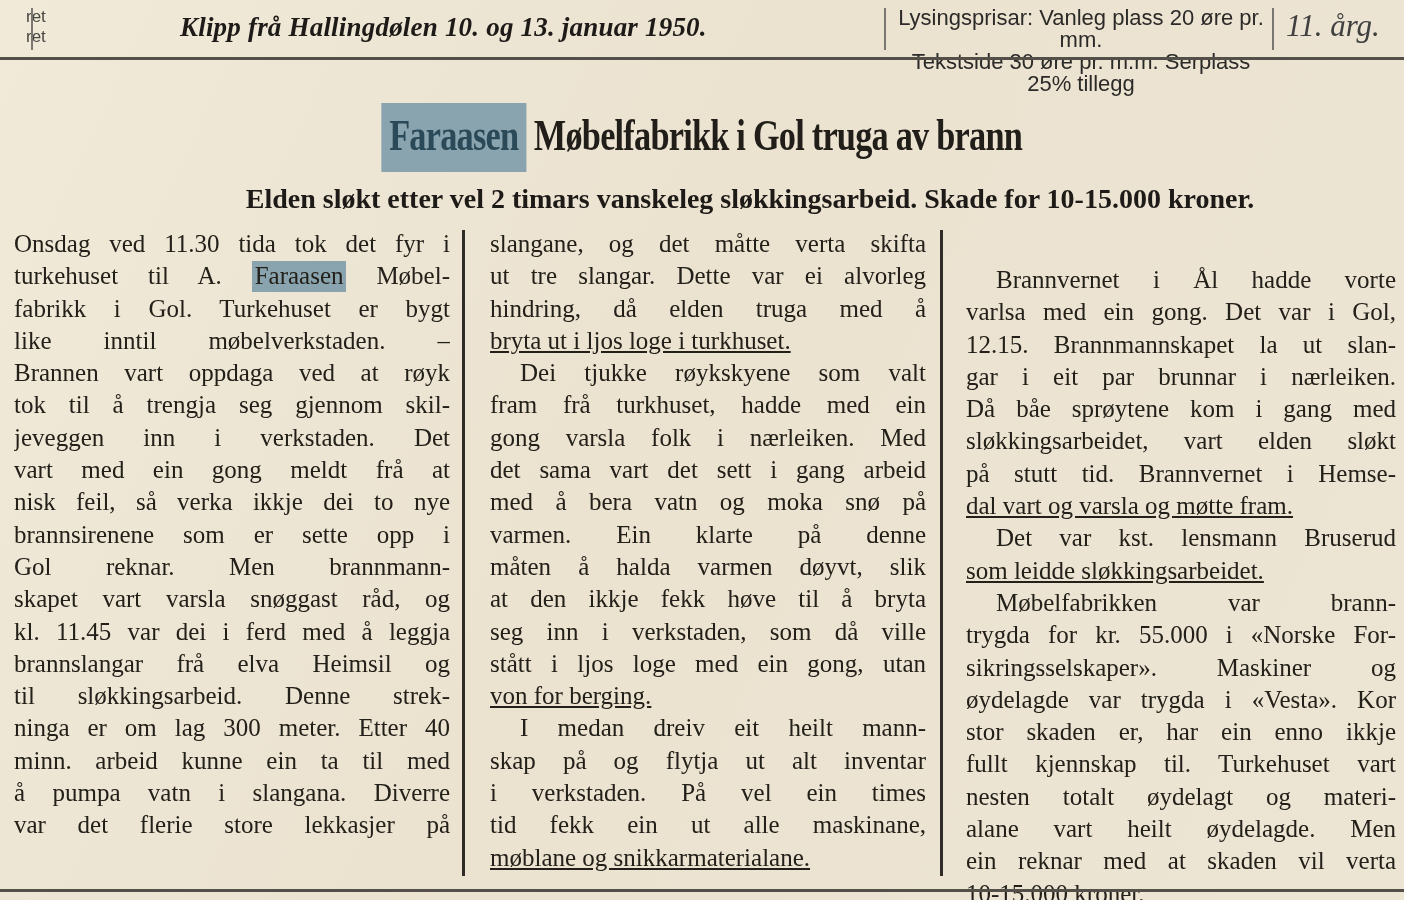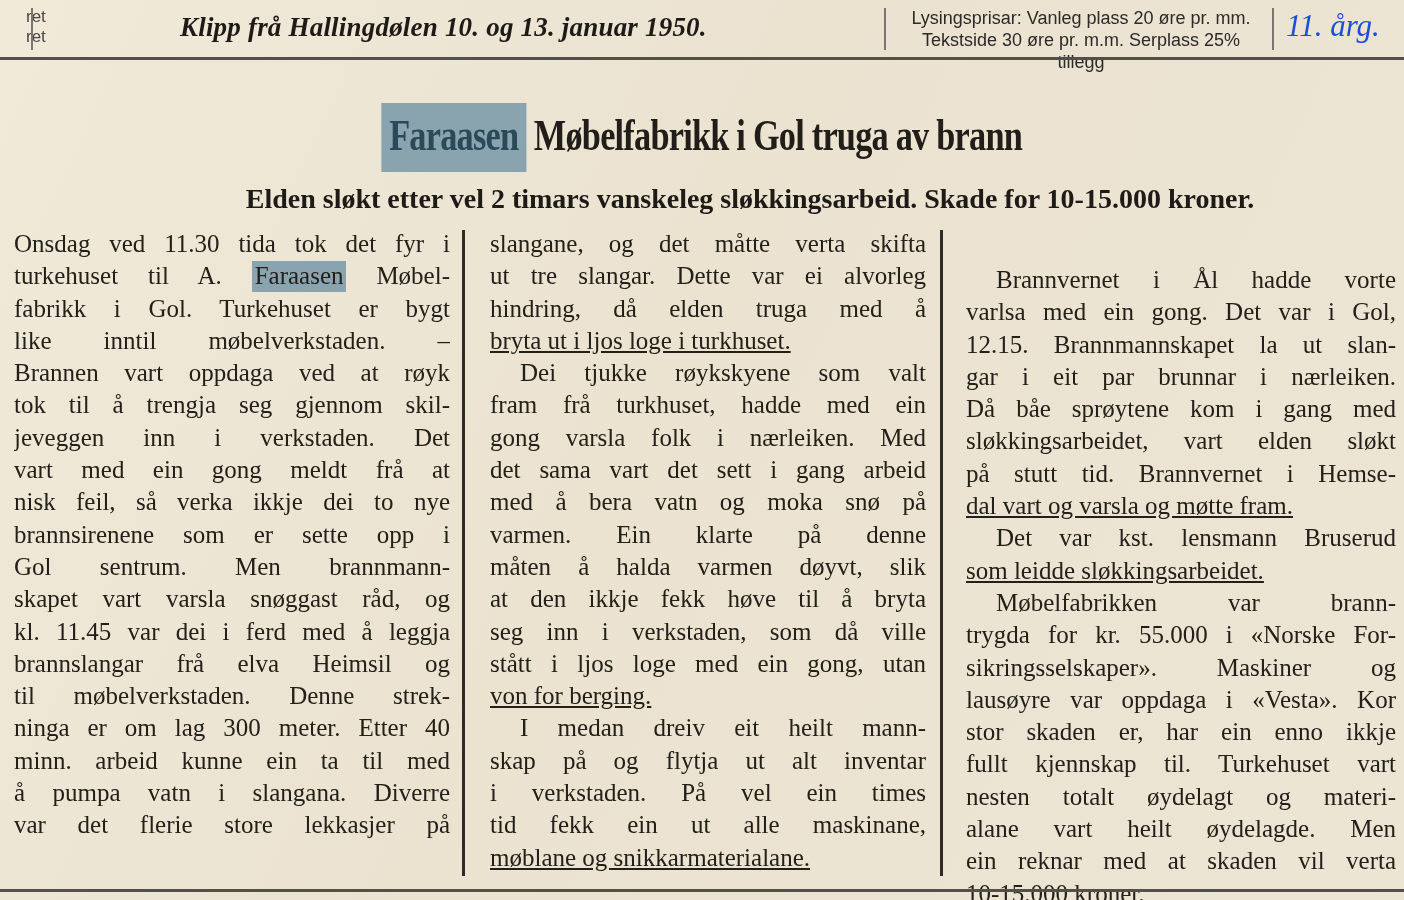--- a/index.html
+++ b/index.html
@@ -12,22 +12,22 @@
   .header{position:absolute;top:0;left:0;width:100%;height:57px;}
   .fragment{position:absolute;top:7px;left:2px;font-family:"Liberation Sans",sans-serif;
     font-size:17px;line-height:20px;color:#4a4844;margin-left:24px;}
   .vdiv{position:absolute;width:2px;background:#7a7772;}
   #vd1{left:31px;top:8px;height:42px;}
   #vd2{left:884px;top:8px;height:42px;}
   #vd3{left:1272px;top:8px;height:42px;}
   .masthead{position:absolute;left:168px;top:12px;font-weight:bold;font-style:italic;
     font-size:27px;letter-spacing:.2px;color:#1d1a17;margin-left:12px;}
   .pricing{position:absolute;left:898px;top:7px;width:366px;text-align:center;
-    font-family:"Liberation Sans",sans-serif;font-size:18px;line-height:22px;color:#2b2a28;}
-  .volume{position:absolute;left:1286px;top:8px;font-style:italic;font-size:31px;color:#1d4ed8;}
+    font-family:"Liberation Sans",sans-serif;font-size:22px;line-height:22px;color:#2b2a28;}
+  .volume{position:absolute;left:1286px;top:8px;font-style:italic;font-size:31px;color:#404040;}
   .hrule{position:absolute;left:0;width:100%;height:3px;background:#53504a;}
   #header-rule{top:57px;}
   #bottom-rule{top:889px;}
   
   .headline{position:absolute;top:94px;left:0;width:100%;text-align:center;margin:0;
     font-size:44px;font-weight:bold;line-height:84px;white-space:nowrap;}
   .headline-inner{display:inline-block;transform:scaleX(.78);transform-origin:center;
     letter-spacing:-1px;}
   .hl-head{background:#8aa4af;color:#2b4a59;padding:8px 10px 12px;}
   .subheadline{position:absolute;top:183px;left:0;width:100%;text-align:center;margin:0;
@@ -78,25 +78,25 @@
       <div class="line"><span>Onsdag ved 11.30 tida tok det fyr i</span></div>
       <div class="line"><span>turkehuset til A. </span><span class="hl">Faraasen</span><span> Møbel-</span></div>
       <div class="line"><span>fabrikk i Gol. Turkehuset er bygt</span></div>
       <div class="line"><span>like inntil møbelverkstaden. –</span></div>
       <div class="line"><span>Brannen vart oppdaga ved at røyk</span></div>
       <div class="line"><span>tok til å trengja seg gjennom skil-</span></div>
       <div class="line"><span>jeveggen inn i verkstaden. Det</span></div>
       <div class="line"><span>vart med ein gong meldt frå at</span></div>
       <div class="line"><span>nisk feil, så verka ikkje dei to nye</span></div>
       <div class="line"><span>brannsirenene som er sette opp i</span></div>
-      <div class="line"><span>Gol sentrum. Men brannmann-</span></div>
+      <div class="line"><span>Gol reknar. Men brannmann-</span></div>
       <div class="line"><span>skapet vart varsla snøggast råd, og</span></div>
       <div class="line"><span>kl. 11.45 var dei i ferd med å leggja</span></div>
       <div class="line"><span>brannslangar frå elva Heimsil og</span></div>
-      <div class="line"><span>til møbelverkstaden. Denne strek-</span></div>
+      <div class="line"><span>til sløkkingsarbeid. Denne strek-</span></div>
       <div class="line"><span>ninga er om lag 300 meter. Etter 40</span></div>
       <div class="line"><span>minn. arbeid kunne ein ta til med</span></div>
       <div class="line"><span>å pumpa vatn i slangana. Diverre</span></div>
       <div class="line"><span>var det flerie store lekkasjer på</span></div>
     </div>
   <div class="col-divider" id="cd1"></div>
   <div class="col" id="col2">
       <div class="line"><span>slangane, og det måtte verta skifta</span></div>
       <div class="line"><span>ut tre slangar. Dette var ei alvorleg</span></div>
       <div class="line"><span>hindring, då elden truga med å</span></div>
@@ -126,21 +126,21 @@
       <div class="line"><span>gar i eit par brunnar i nærleiken.</span></div>
       <div class="line"><span>Då båe sprøytene kom i gang med</span></div>
       <div class="line"><span>sløkkingsarbeidet, vart elden sløkt</span></div>
       <div class="line"><span>på stutt tid. Brannvernet i Hemse-</span></div>
       <div class="line end"><span>dal vart og varsla og møtte fram.</span></div>
       <div class="line indent"><span>Det var kst. lensmann Bruserud</span></div>
       <div class="line end"><span>som leidde sløkkingsarbeidet.</span></div>
       <div class="line indent"><span>Møbelfabrikken var brann-</span></div>
       <div class="line"><span>trygda for kr. 55.000 i «Norske For-</span></div>
       <div class="line"><span>sikringsselskaper». Maskiner og</span></div>
-      <div class="line"><span>lausøyre var oppdaga i «Vesta». Kor</span></div>
+      <div class="line"><span>øydelagde var trygda i «Vesta». Kor</span></div>
       <div class="line"><span>stor skaden er, har ein enno ikkje</span></div>
       <div class="line"><span>fullt kjennskap til. Turkehuset vart</span></div>
       <div class="line"><span>nesten totalt øydelagt og materi-</span></div>
       <div class="line"><span>alane vart heilt øydelagde. Men</span></div>
       <div class="line"><span>ein reknar med at skaden vil verta</span></div>
       <div class="line end"><span>10-15.000 kroner.</span></div>
     </div>
 
   <div class="hrule" id="bottom-rule"></div>
 

